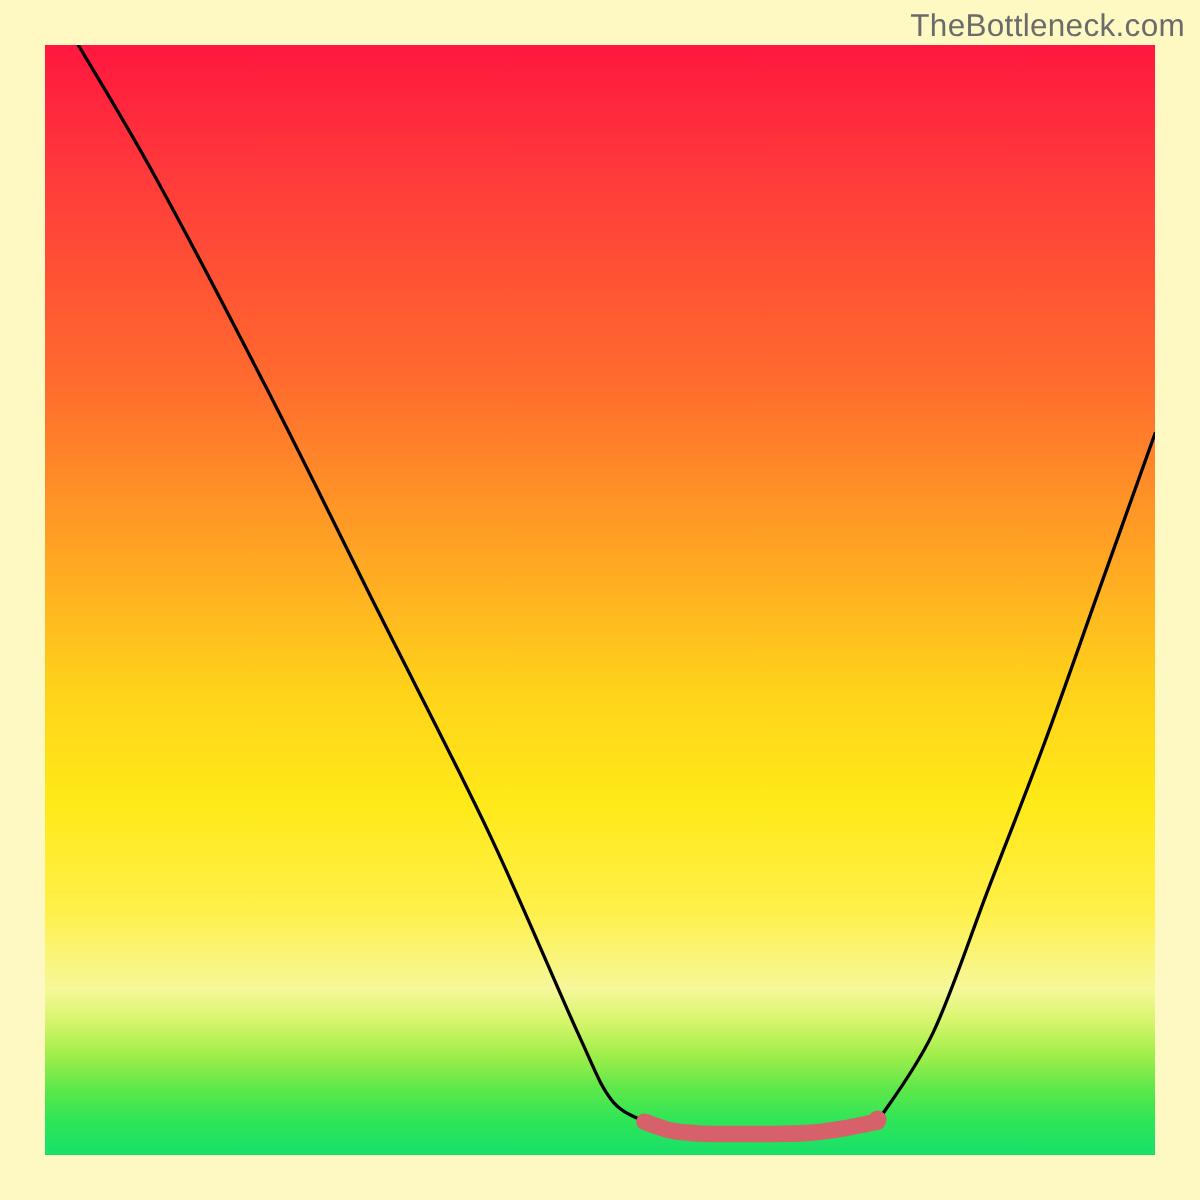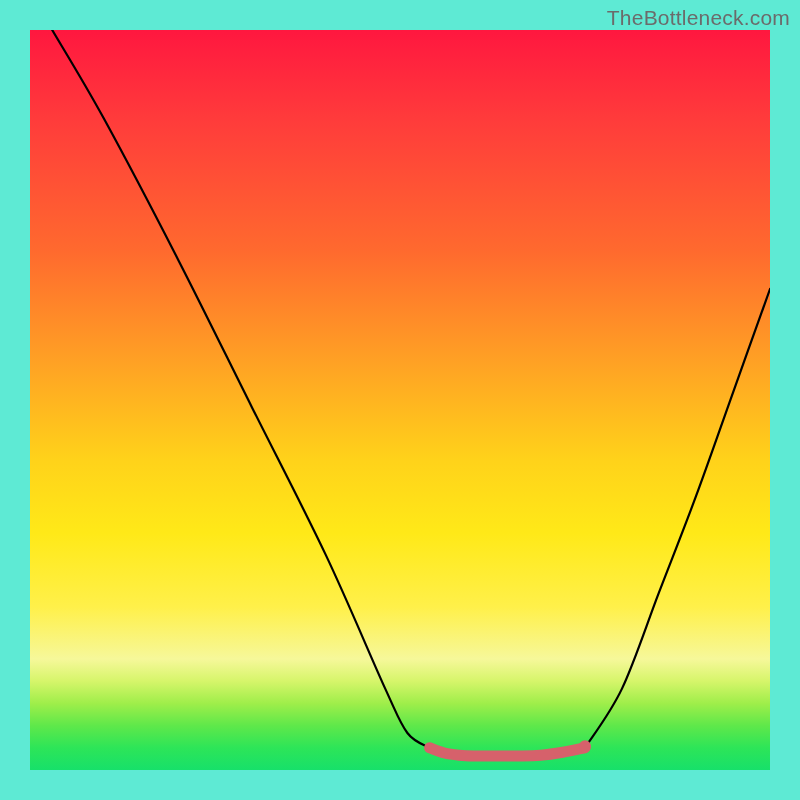--- a/index.html
+++ b/index.html
@@ -8,21 +8,21 @@
     width: 800px;
     height: 800px;
     background: #000;
     overflow: hidden;
     font-family: Arial, Helvetica, sans-serif;
   }
   .stage {
     position: relative;
     width: 800px;
     height: 800px;
-    background: #5eead4;
+    background: #fef9c3;
   }
   .plot {
     position: absolute;
     left: 30px;
     top: 30px;
     width: 740px;
     height: 740px;
     background: linear-gradient(
       to bottom,
       #ff173f 0%,

